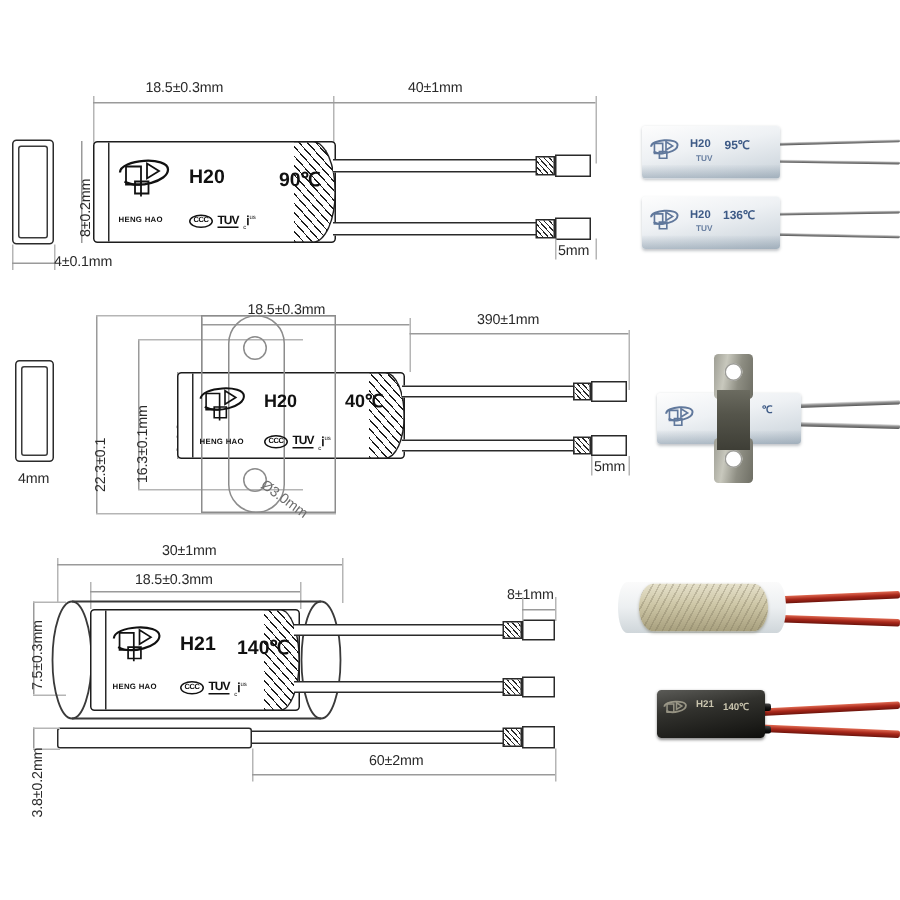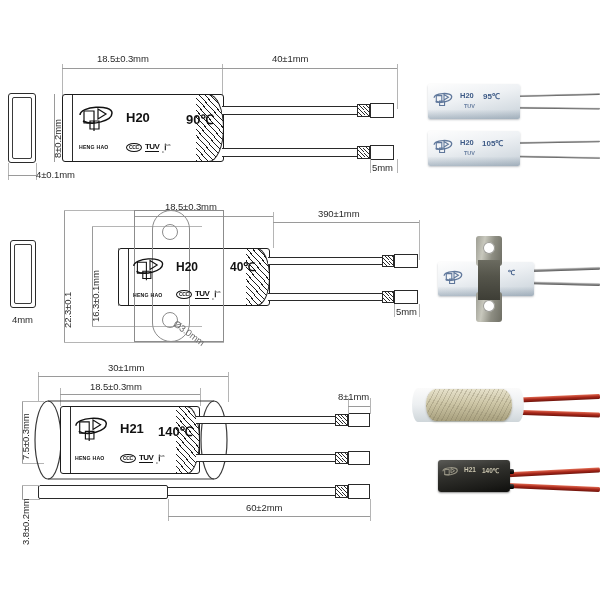--- a/index.html
+++ b/index.html
@@ -498,21 +498,21 @@
     <div class="lead" style="left:88px; top:10px; width:84px; height:2.4px; transform:rotate(-1deg);"></div>
     <div class="lead" style="left:88px; top:25px; width:84px; height:2.4px; transform:rotate(1.2deg);"></div>
     <div class="pkg-white" style="left:0; top:0; width:92px; height:35px;">
       <svg width="22" height="20" viewBox="0 0 40 34" style="position:absolute; left:5px; top:6px; opacity:0.8;">
         <path d="M6 9 h10 v12 h-10 z" fill="none" stroke="#3d5a86" stroke-width="2"></path>
         <path d="M20 7 l8 5 -8 5 z" fill="none" stroke="#3d5a86" stroke-width="2"></path>
         <path d="M2 13 C2 4, 34 2, 34 11 C34 19, 14 24, 5 19" fill="none" stroke="#3d5a86" stroke-width="2.4"></path>
         <path d="M12 19 h9 v8 h-9 z" fill="none" stroke="#3d5a86" stroke-width="2"></path>
       </svg>
       <div class="pkg-print" style="left:32px; top:7px; font-size:7.5px;">H20</div>
-      <div class="pkg-print" style="left:54px; top:6px; font-size:8px;">105℃</div>
+      <div class="pkg-print" style="left:54px; top:6px; font-size:8px;">136℃</div>
       <div class="pkg-print" style="left:36px; top:19px; font-size:5.5px; opacity:0.75;">TUV</div>
     </div>
   </div>
 
   <div class="photo" style="left:434px; top:236px; width:166px; height:100px;">
     <div class="lead" style="left:88px; top:32px; width:78px; height:3px; transform:rotate(-2deg);"></div>
     <div class="lead" style="left:88px; top:46px; width:78px; height:3px; transform:rotate(1.5deg);"></div>
 
     <div class="pkg-white" style="left:4px; top:26px; width:96px; height:34px;">
       <svg width="22" height="20" viewBox="0 0 40 34" style="position:absolute; left:5px; top:6px; opacity:0.8;">

